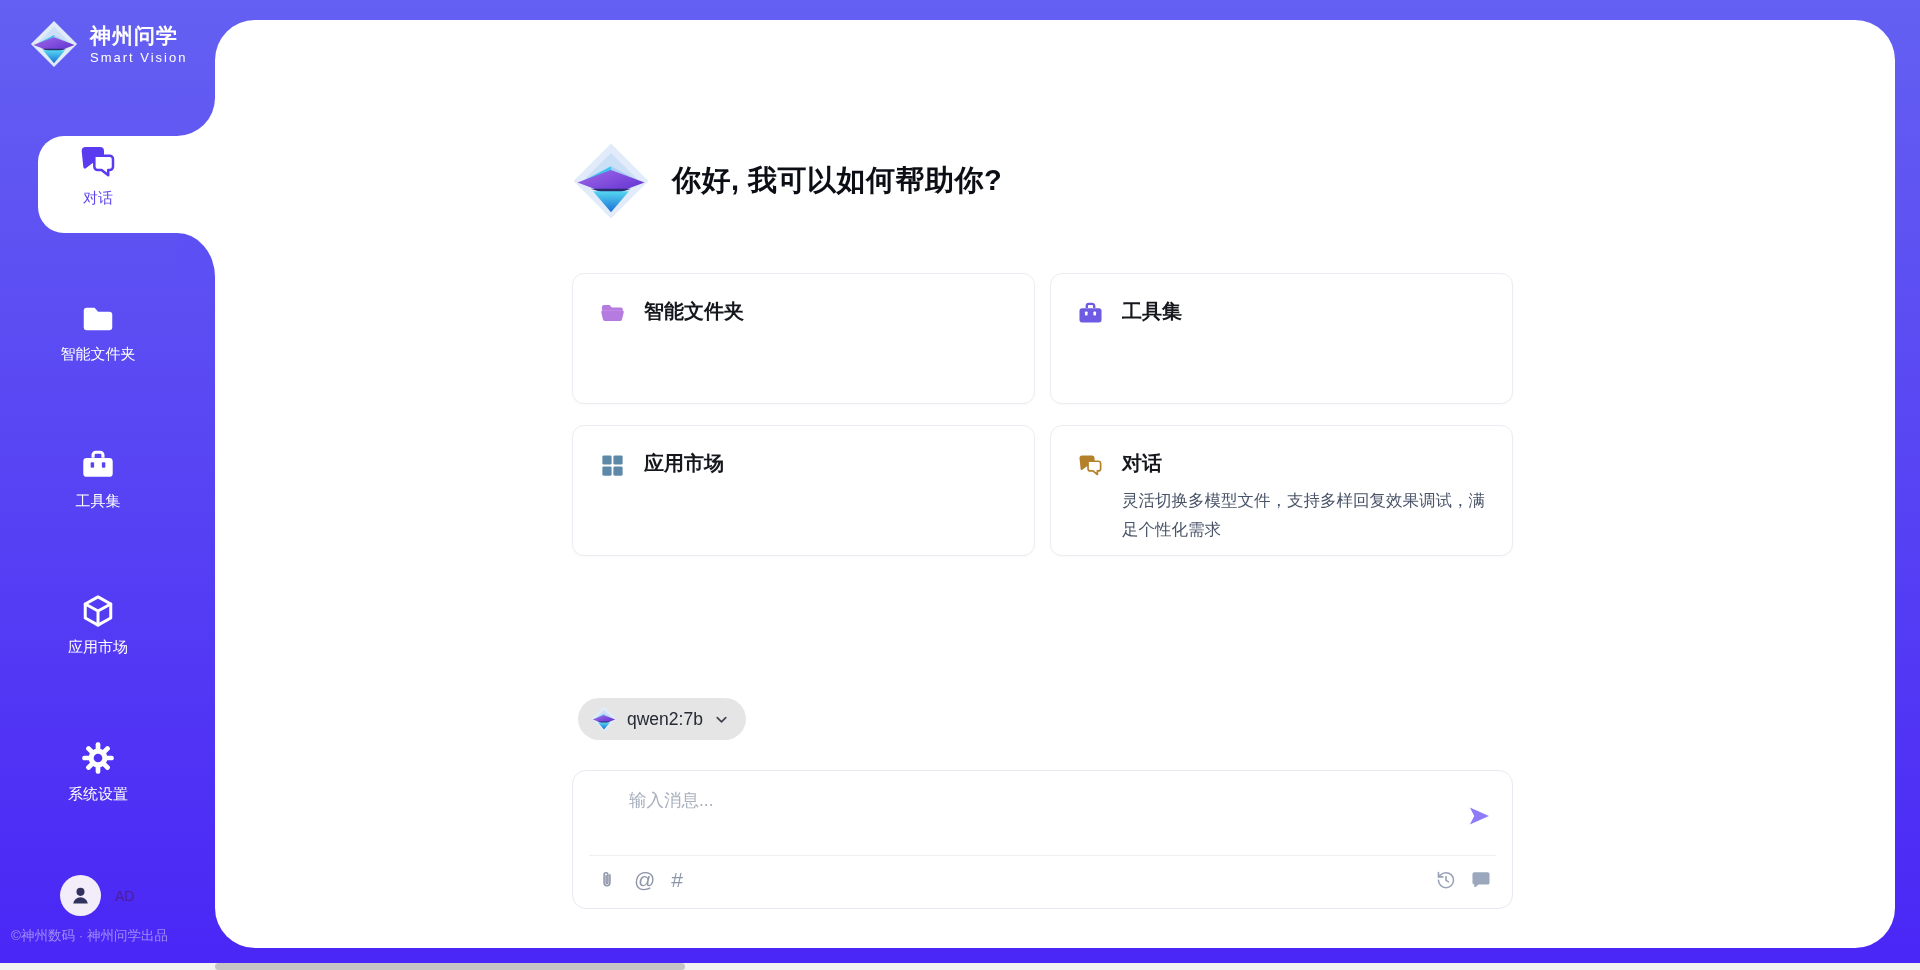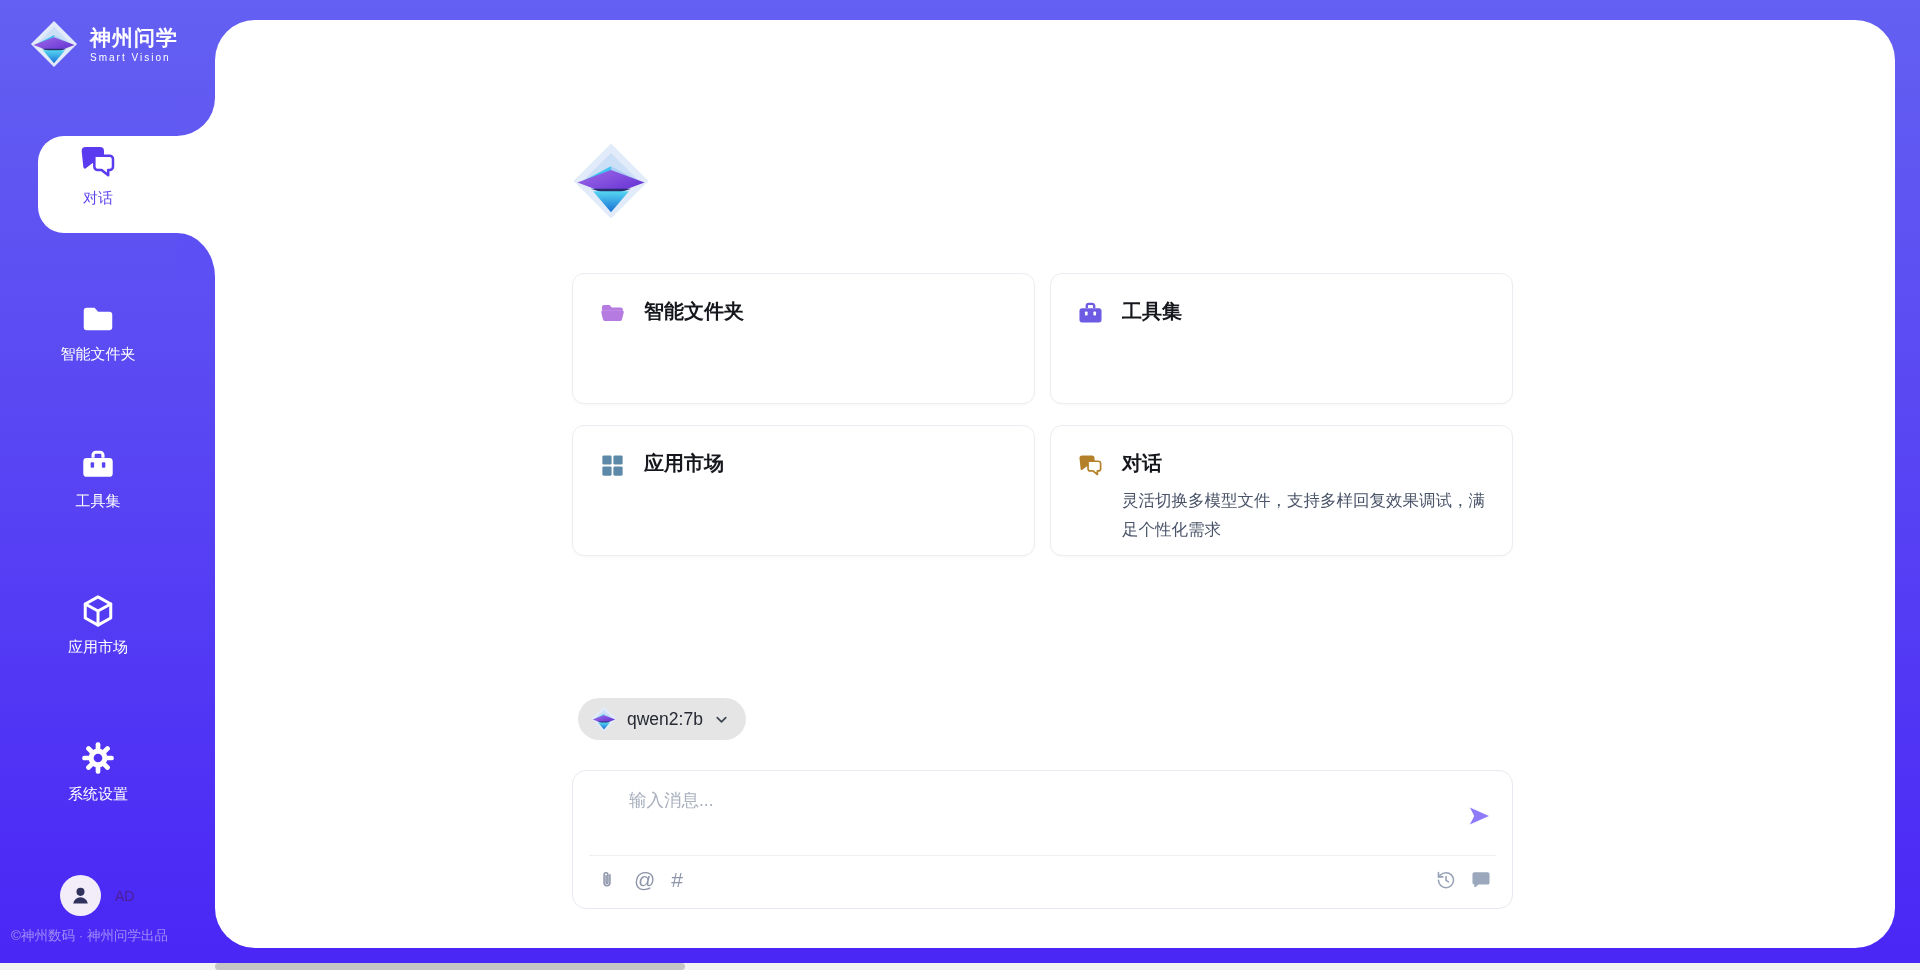--- a/index.html
+++ b/index.html
@@ -12,21 +12,21 @@
   }
   .abs{position:absolute;}
 
   
   .main-panel{left:215px;top:20px;width:1680px;height:928px;background:#ffffff;border-radius:40px;}
 
   
   .logo-row{left:30px;top:20px;display:flex;align-items:center;gap:12px;}
   .logo-diamond-sm{width:48px;height:48px;}
   .brand-name{color:#fff;font-size:21px;font-weight:700;letter-spacing:1px;line-height:24px;}
-  .brand-sub{color:#fff;font-size:10px;letter-spacing:2px;margin-top:2px;}
+  .brand-sub{color:#fff;font-size:13px;letter-spacing:2px;margin-top:2px;}
 
   .tab-blob{left:38px;top:136px;width:179px;height:97px;background:#fff;border-radius:26px 0 0 26px;}
   .fillet-bg-top{left:177px;top:98px;width:38px;height:38px;background:#fff;}
   .fillet-top{left:177px;top:98px;width:38px;height:38px;background:#6159f2;border-radius:0 0 100% 0;}
   .fillet-bg-bot{left:177px;top:233px;width:38px;height:44px;background:#fff;}
   .fillet-bot{left:177px;top:233px;width:38px;height:44px;background:#5c4ff3;border-radius:0 100% 0 0;}
 
   .tab-inner{left:0;top:142px;width:196px;text-align:center;}
   .tab-inner svg{width:40px;height:40px;display:block;margin:0 auto;color:#5b3bf0;}
   .tab-label{margin-top:7px;font-size:15px;color:#5b43f0;}
@@ -185,20 +185,21 @@
   </div>
 
   <div class="abs sidebar-footer">©神州数码 · 神州问学出品</div>
 </aside>
 
 <main>
   <div class="abs greeting">
     <svg class="logo-diamond-lg" viewBox="0 0 100 100">
         <use href="#logo-diamond-shape"></use>
       </svg>
+    <div class="greeting-text">你好, 我可以如何帮助你?</div>
   </div>
 
   <div class="abs cards">
 
     <div class="card">
       <div class="card-icon">
         <svg viewBox="0 0 24 24" fill="#b57be0">
           <path d="M2.6 6.4a1.9 1.9 0 0 1 1.9-1.9h4.9l2 2.1h7.9a1.9 1.9 0 0 1 1.9 1.9v1H2.6z"></path>
           <path d="M2 10.8a1.3 1.3 0 0 1 1.3-1.4h17.4a1.3 1.3 0 0 1 1.27 1.64l-1.55 6.2a2 2 0 0 1-1.94 1.52H5.5a2 2 0 0 1-1.94-1.52z"></path>
         </svg>

